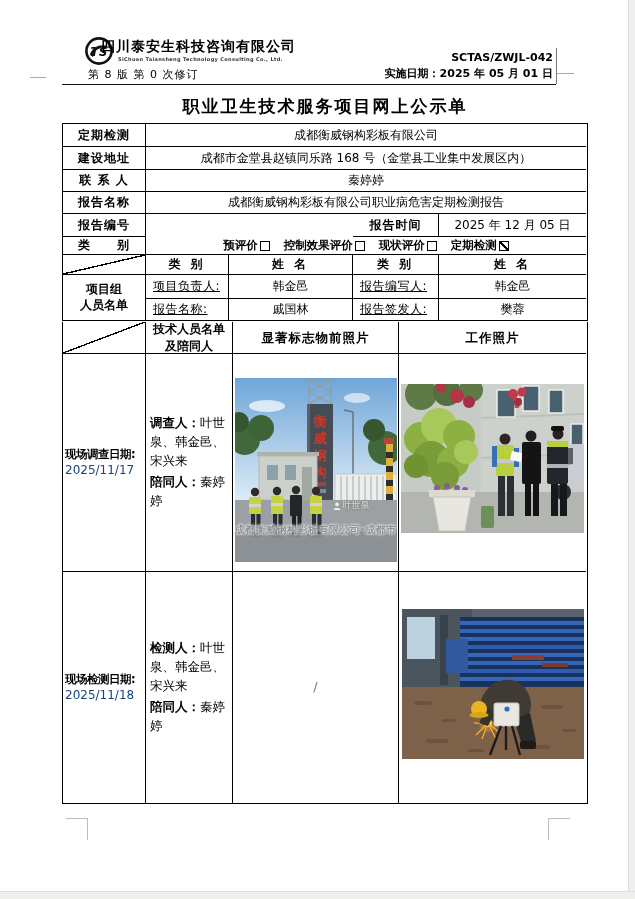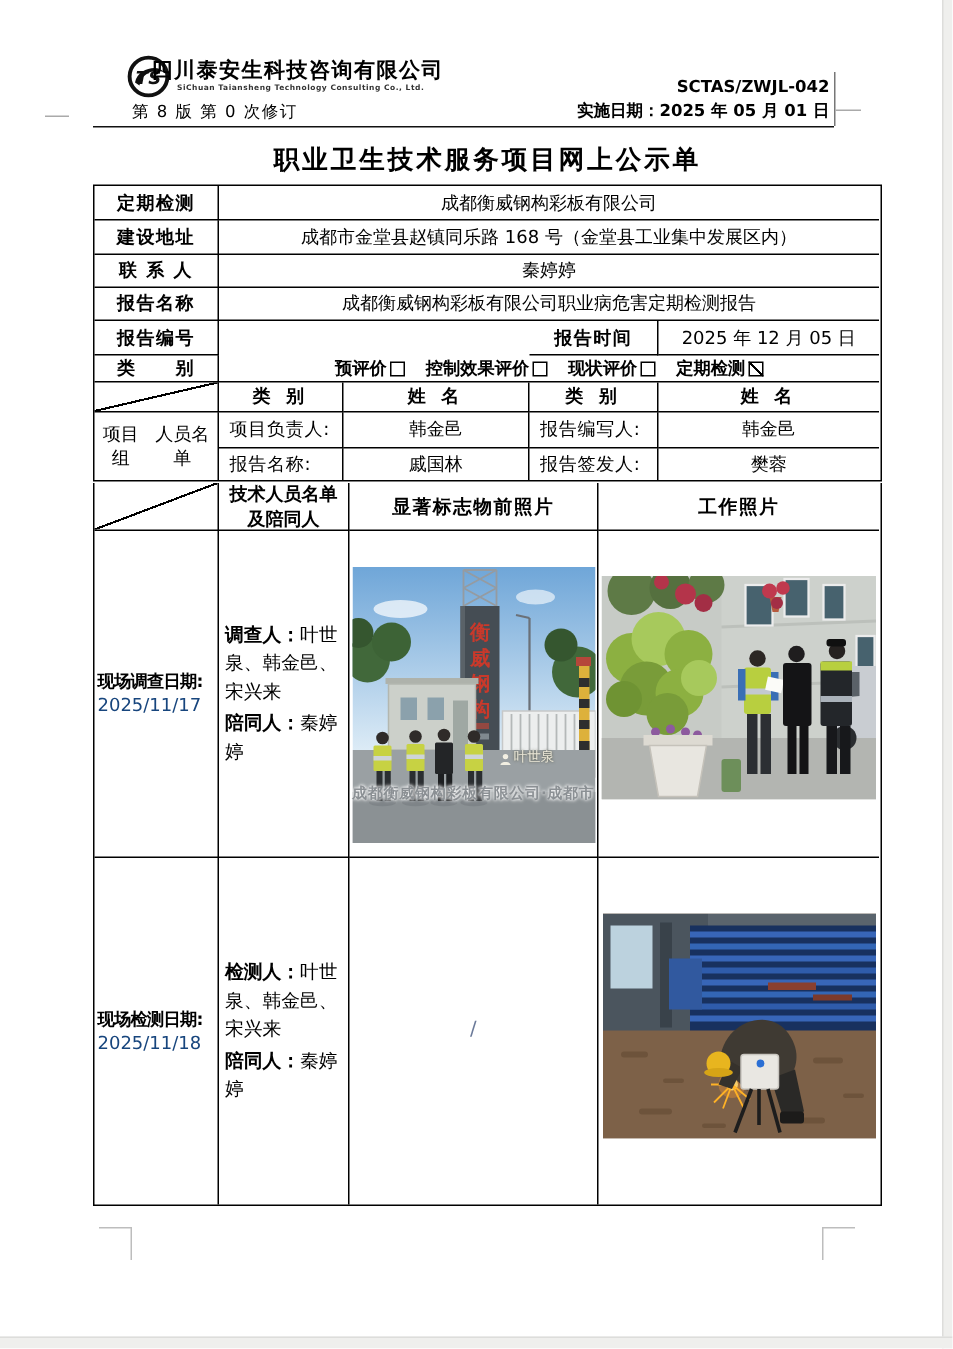--- a/index.html
+++ b/index.html
@@ -62,22 +62,22 @@
   .opts { gap:0; font-weight:bold; font-size:11.5px; }
   .opt { display:inline-flex; align-items:center; margin:0 7px; white-space:nowrap; }
   .box { display:inline-block; width:10px; height:10px; border:1.2px solid #000; margin-left:2px; position:relative; background:#fff; }
   .box.checked::after {
     content:""; position:absolute; left:-1px; top:-1px; right:-1px; bottom:-1px;
     background-image:linear-gradient(to top right,
       transparent calc(50% - 0.8px), #000 calc(50% - 0.8px),
       #000 calc(50% + 0.8px), transparent calc(50% + 0.8px));
   }
   .colhd { font-weight:bold; letter-spacing:3px; }
-  .role { justify-content:flex-start; padding-left:7px; text-align:left; letter-spacing:0.5px; }
-  .twolines { flex-direction:row; font-weight:normal; line-height:1.3; }
+  .role { justify-content:flex-start; padding-left:7px; text-align:left; letter-spacing:0.5px;text-decoration:underline; }
+  .twolines { flex-direction:column; font-weight:bold; line-height:1.3; }
   .techhd { font-weight:bold; font-size:12px; line-height:1.35; flex-direction:column; }
   .photohd { font-weight:bold; font-size:12.5px; letter-spacing:1px; }
 
   .datec { flex-direction:column; align-items:flex-start; justify-content:center; padding-left:2px; text-align:left; }
   .dlabel { font-size:11.5px; font-weight:bold; letter-spacing:-0.5px; white-space:nowrap; }
   .dval { font-size:12px; color:#17457d; margin-top:2px; }
 
   .people { flex-direction:column; align-items:flex-start; justify-content:center; padding:0 3px 0 4px; text-align:left; font-size:12.5px; line-height:1.5; }
   .pline2 { margin-top:3px; }
 

